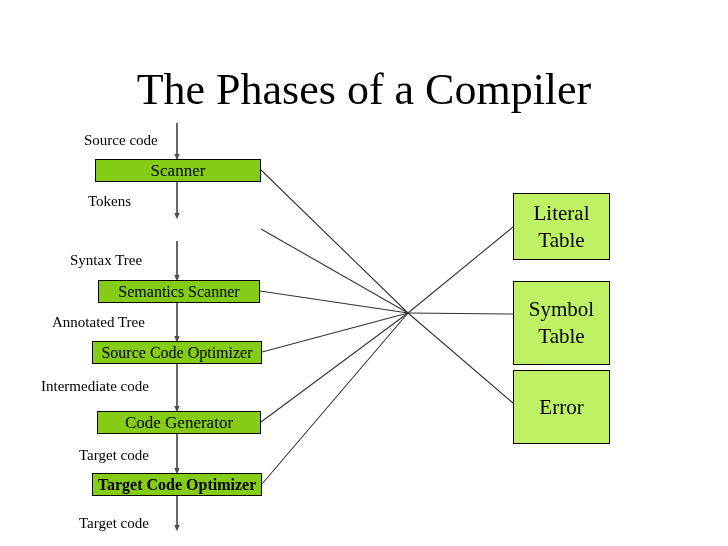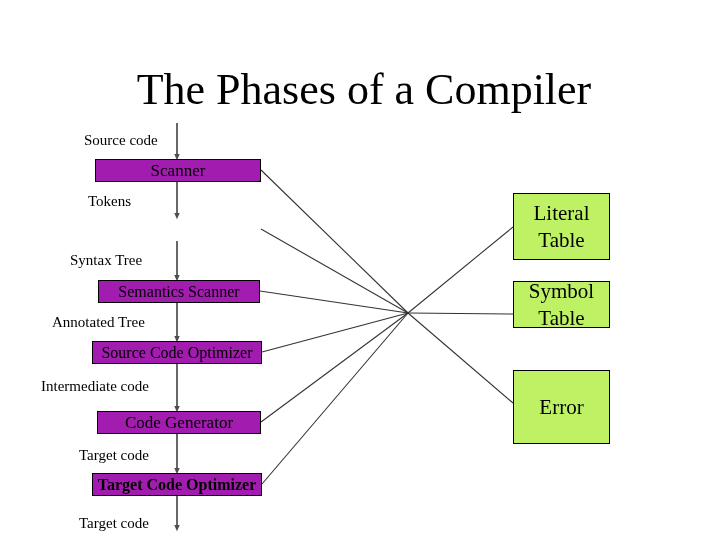--- a/index.html
+++ b/index.html
@@ -26,21 +26,21 @@
     font-size: 44px;
     line-height: 52px;
     color: #000000;
     font-family: "Liberation Serif", "DejaVu Serif", serif;
     letter-spacing: 0px;
     white-space: nowrap;
   }
   .phase-box {
     position: absolute;
     box-sizing: border-box;
-    background: #a21caf;
+    background: #84cc16;
     border: 1px solid #000000;
     color: #000000;
     font-family: "Liberation Serif", "DejaVu Serif", serif;
     display: flex;
     align-items: center;
     justify-content: center;
     white-space: nowrap;
     overflow: visible;
   }
   .table-box {
@@ -148,21 +148,21 @@
 
   <div class="edge-label" style="left:79px; top:446px;"><span>Target code</span></div>
 
   <div class="edge-label" style="left:79px; top:514px;"><span>Target code</span></div>
 
   <div class="table-box" style="left:513px; top:193px; width:97px; height:67px;">
     <span>Literal</span>
     <span>Table</span>
   </div>
 
-  <div class="table-box" style="left:513px; top:281px; width:97px; height:47px;">
+  <div class="table-box" style="left:513px; top:281px; width:97px; height:84px;">
     <span>Symbol</span>
     <span>Table</span>
   </div>
 
   <div class="table-box" style="left:513px; top:370px; width:97px; height:74px;">
     <span>Error</span>
   </div>
 
 </div>
 

